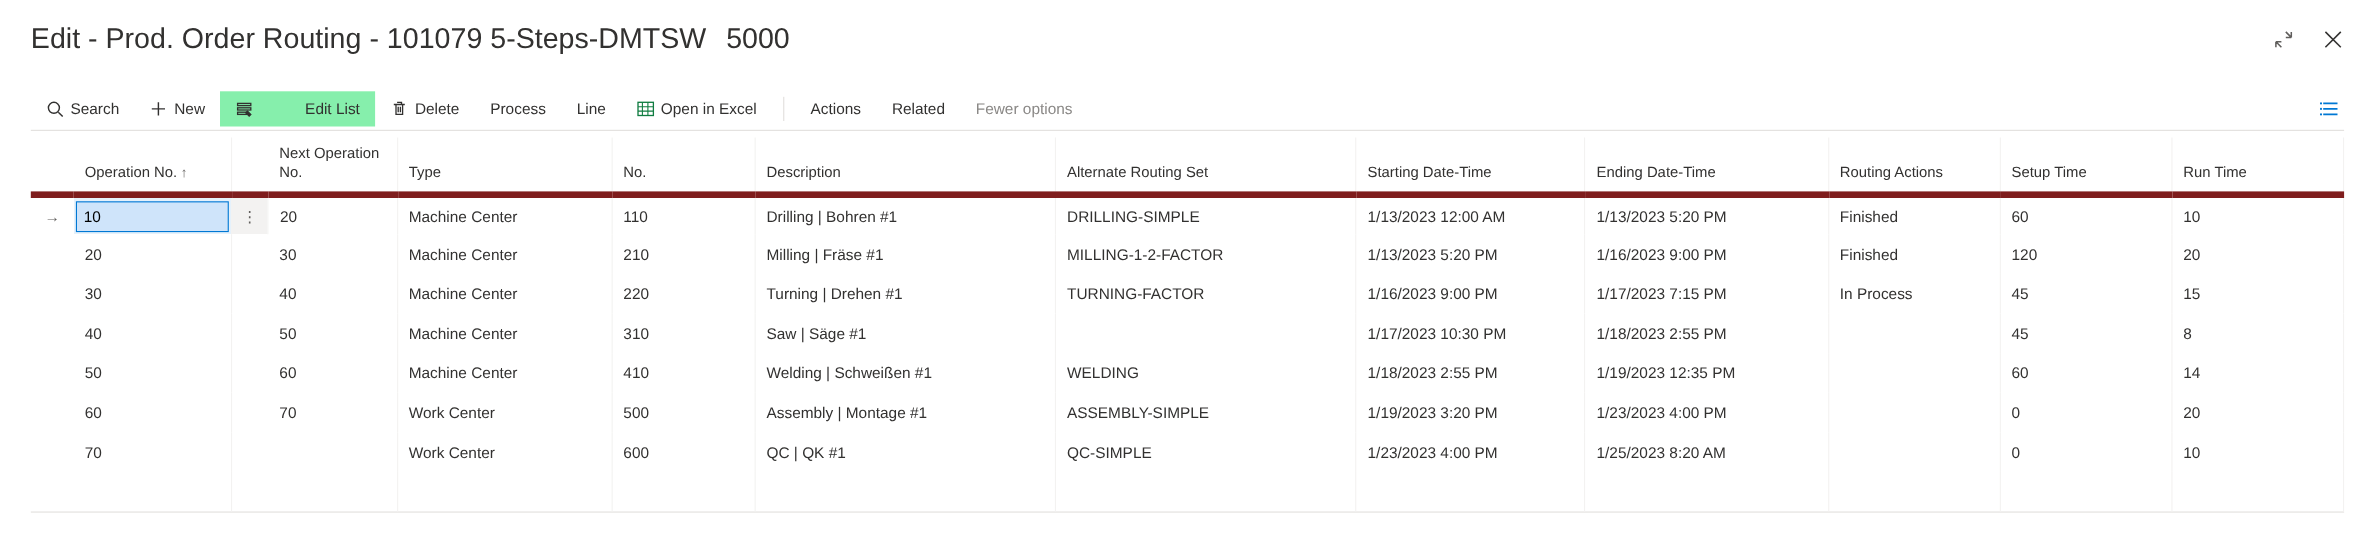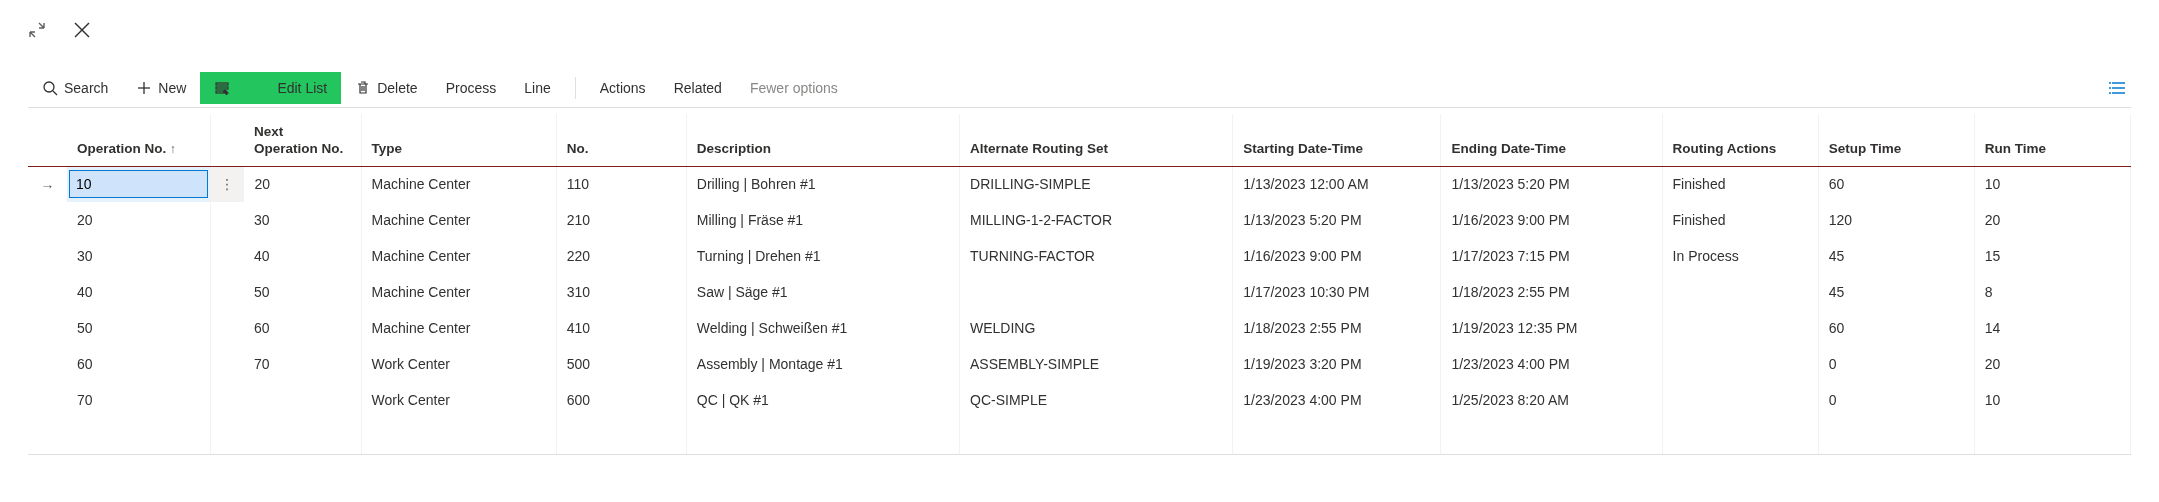--- a/index.html
+++ b/index.html
@@ -52,21 +52,21 @@
     display: flex;
     align-items: center;
     gap: 6px;
     padding: 8px 14px;
     cursor: pointer;
     color: #323130;
     white-space: nowrap;
   }
   .tbtn.faded { color: #8a8886; }
   .tbtn.active {
-    background: #22c55e;
+    background: #86efac;
     gap: 47px;
   }
   .tsep {
     width: 1px;
     height: 22px;
     background: #e1dfdd;
     margin: 0 10px;
   }
   .spacer { flex: 1; }
   .toolbar svg { display: block; }
@@ -84,29 +84,29 @@
     border-right: 1px solid #f3f2f1;
     padding: 6px 10px;
     vertical-align: middle;
     height: 36px;
     overflow: hidden;
     text-overflow: ellipsis;
     white-space: nowrap;
   }
   th {
     text-align: left;
-    font-weight: 700;
+    font-weight: 400;
     color: #323130;
     font-size: 13.5px;
     vertical-align: bottom;
     height: 52px;
     white-space: normal;
     line-height: 1.25;
     padding-bottom: 8px;
-    border-bottom: 1px solid #7f1d1d;
+    border-bottom: 6px solid #7f1d1d;
   }
   th.num, td.num { padding-right: 16px; }
   
   col.c-arrow   { width: 30px; }
   col.c-op      { width: 110px; }
   col.c-menu    { width: 26px; }
   col.c-next    { width: 90px; }
   col.c-type    { width: 150px; }
   col.c-no      { width: 100px; }
   col.c-desc    { width: 210px; }
@@ -147,20 +147,24 @@
     color: #605e5c;
   }
   td.blank, th.blank { border-right: none; }
 </style>
 </head>
 <body>
 
 <div class="page">
 
   <div class="header-row">
+    <div class="title">
+      <span class="main">Edit - Prod. Order Routing - 101079 5-Steps-DMTSW</span>
+      <span class="sub">5000</span>
+    </div>
     <div class="hdr-icons">
       <span>
         <svg width="18" height="18" viewBox="0 0 18 18" stroke="#605e5c" stroke-width="1.4" fill="none">
           <path d="M2 9 L7 4 M2 9 L7 14 M7 4 L7 14" transform="translate(0 0)" opacity="0"></path>
           <path d="M11 2 L16 7 M16 7 L11 7 M16 7 L16 2"></path>
           <path d="M7 16 L2 11 M2 11 L7 11 M2 11 L2 16"></path>
         </svg>
       </span>
       <span>
         <svg width="20" height="20" viewBox="0 0 20 20" stroke="#323130" stroke-width="1.4">
@@ -201,20 +205,30 @@
           <line x1="7" y1="6" x2="7" y2="11"></line>
           <line x1="9" y1="6" x2="9" y2="11"></line>
         </svg>
       <span>Delete</span>
     </div>
     <div class="tbtn">
       <span>Process</span>
     </div>
     <div class="tbtn">
       <span>Line</span>
+    </div>
+    <div class="tbtn">
+      <svg width="16" height="16" viewBox="0 0 16 16">
+          <rect x="1" y="2" width="14" height="12" fill="none" stroke="#107c41" stroke-width="1.2"></rect>
+          <line x1="1" y1="6" x2="15" y2="6" stroke="#107c41"></line>
+          <line x1="1" y1="10" x2="15" y2="10" stroke="#107c41"></line>
+          <line x1="5" y1="2" x2="5" y2="14" stroke="#107c41"></line>
+          <line x1="10" y1="2" x2="10" y2="14" stroke="#107c41"></line>
+        </svg>
+      <span>Open in Excel</span>
     </div>
     <div class="tsep"></div>
     <div class="tbtn">
       <span>Actions</span>
     </div>
     <div class="tbtn">
       <span>Related</span>
     </div>
     <div class="tbtn faded">
       <span>Fewer options</span>

